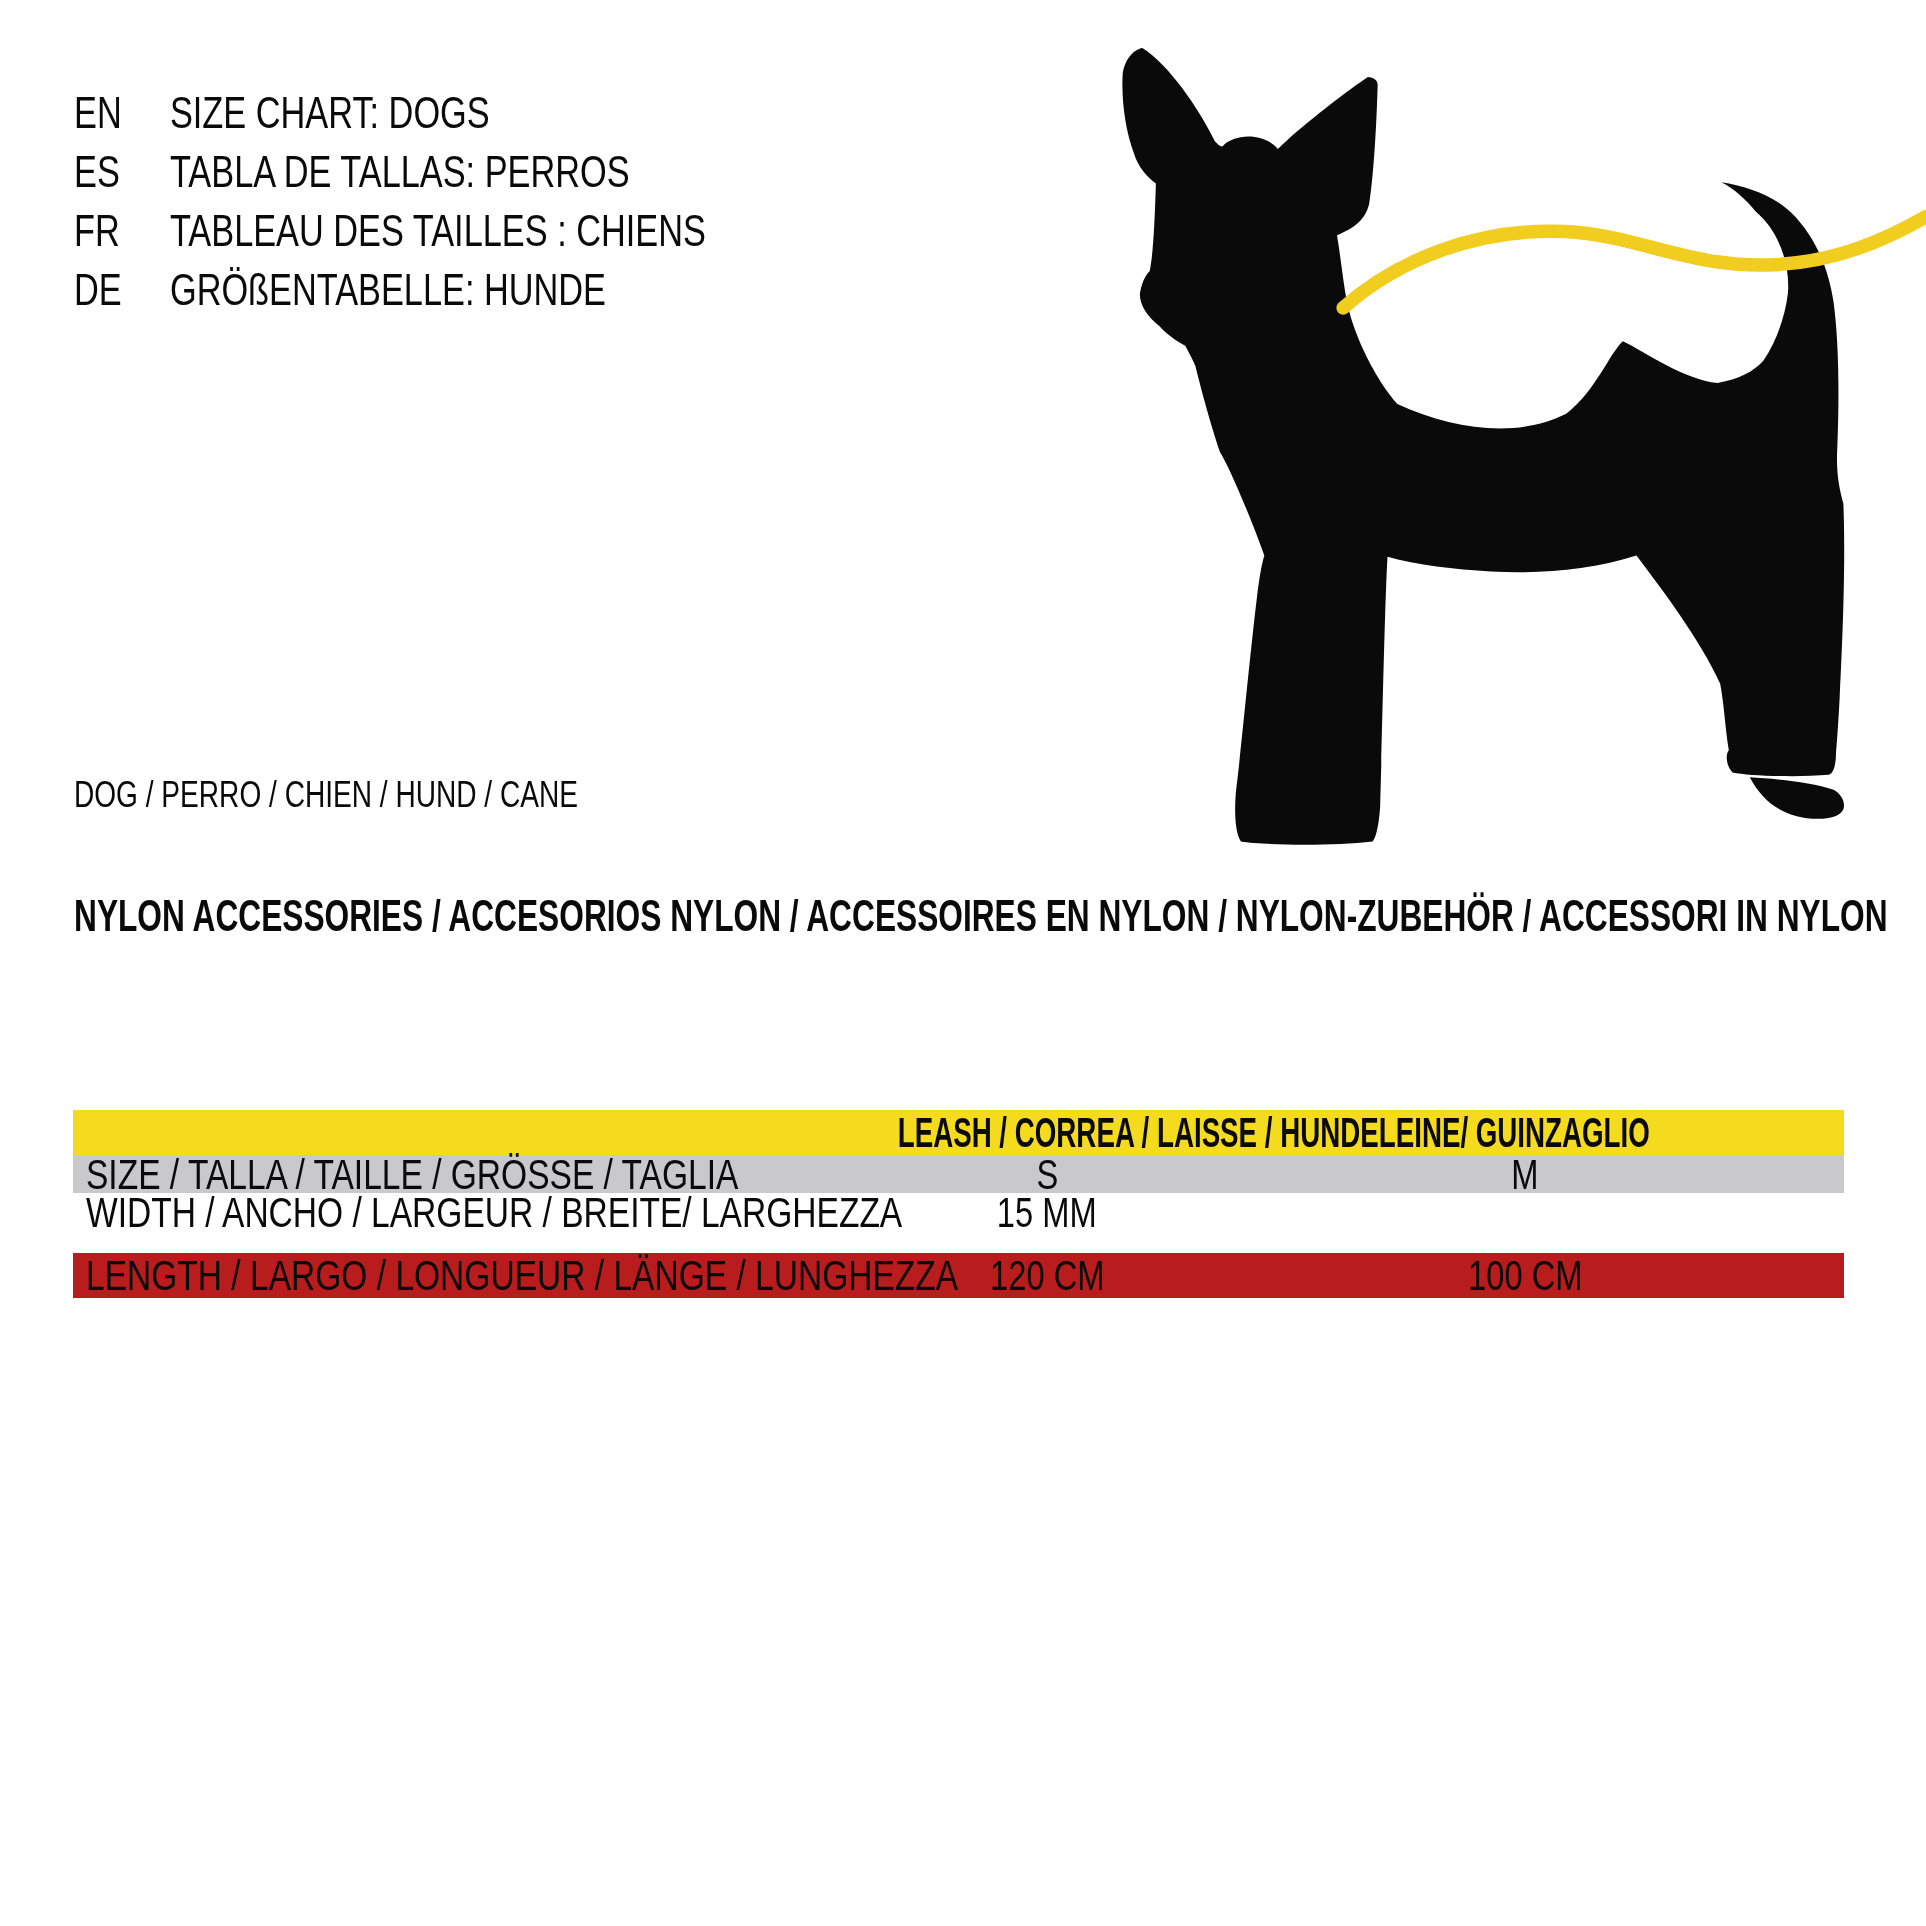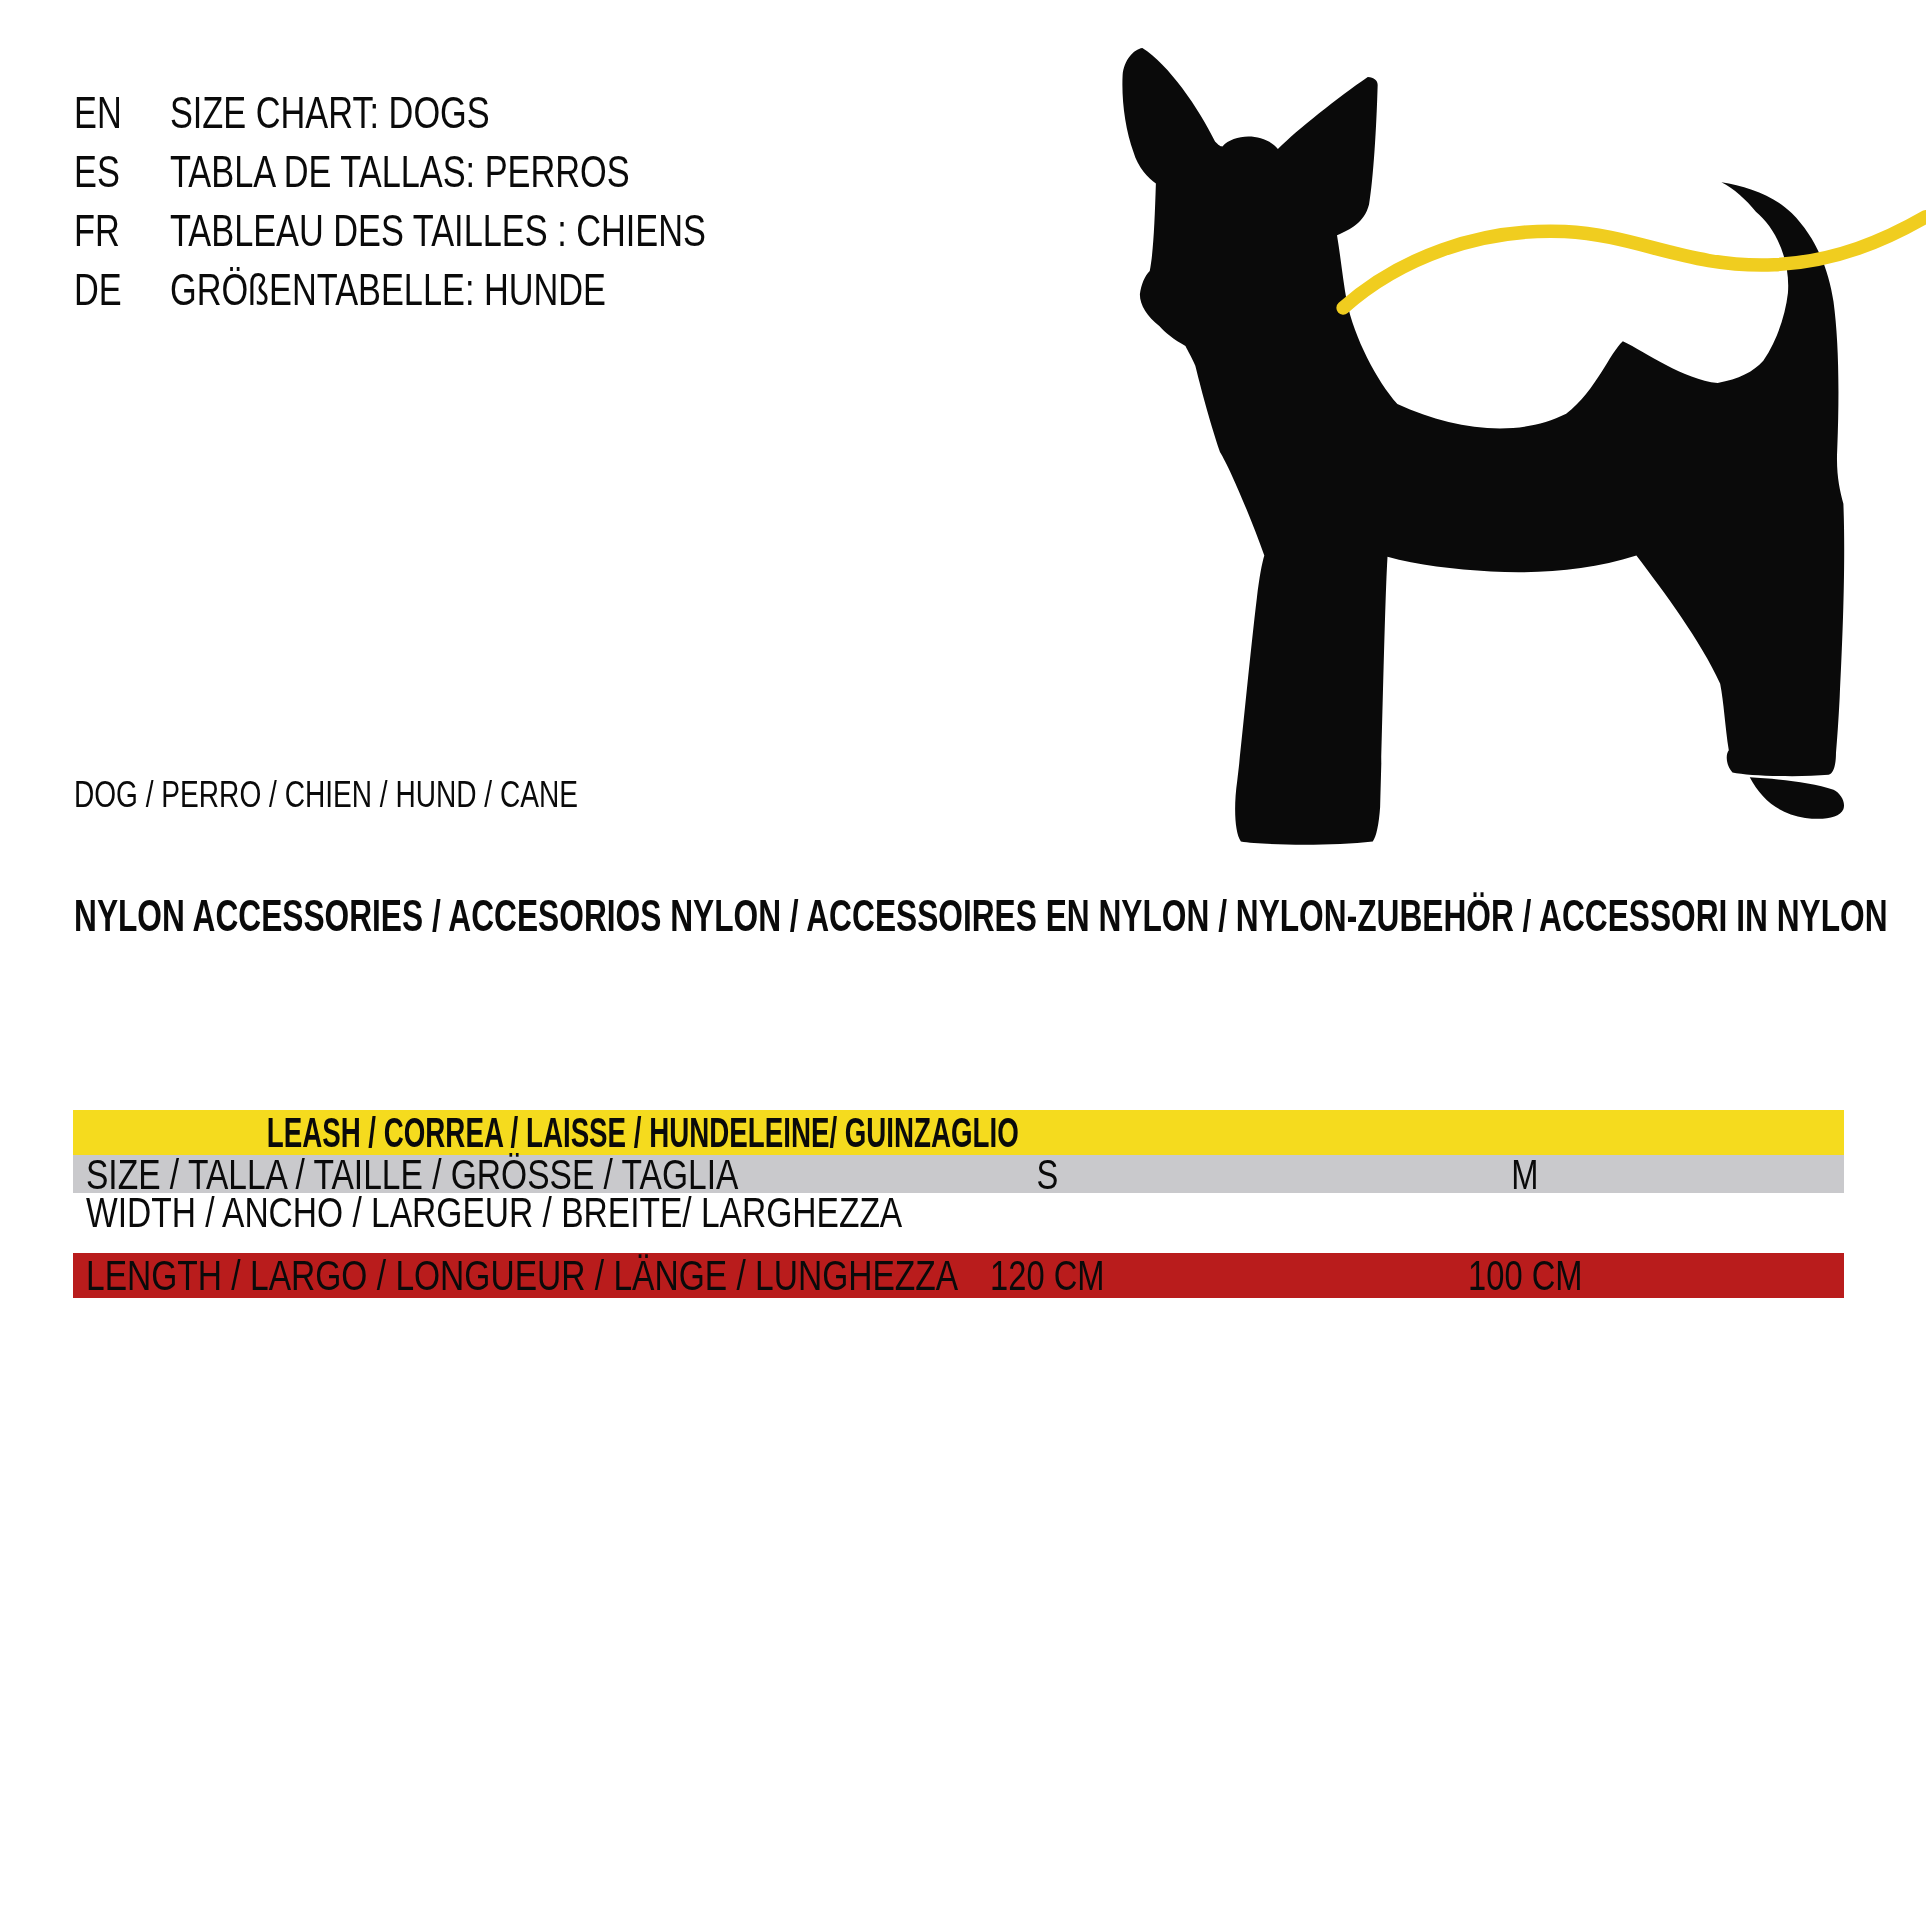--- a/index.html
+++ b/index.html
@@ -23,21 +23,21 @@
   .lang-row { display: block; }
   .code { display: inline-block; width: 123px; }
 
   .dog-caption { left: 74px; top: 765px; font-size: 36px; line-height: 59px; }
 
   .category-heading { left: 74px; top: 886px; font-size: 44px; line-height: 59px; font-weight: bold; }
 
   .size-table { left: 73px; top: 1110px; width: 1771px; font-size: 43px; }
   .thead {
     height: 45px; background: #F5DB1E;
-    display: flex; align-items: center; justify-content: flex-start;
+    display: flex; align-items: center; justify-content: flex-end;
     font-weight: bold; font-size: 42px;
   }
   .trow { display: flex; align-items: center; height: 38px; }
   .trow .label  { width: 42%; padding-left: 13px; box-sizing: border-box; }
   .trow .cell-s { width: 26%; text-align: center; }
   .trow .cell-m { width: 28%; text-align: center; }
   .trow .filler { width: 4%; }
   .row-size   { background: #C9C9CC; }
   .row-width  { background: #ffffff; }
   .row-length { background: #b91c1c; height: 45px; margin-top: 22px; }
@@ -133,20 +133,21 @@
     <span class="cxh">LEASH / CORREA / LAISSE / HUNDELEINE/ GUINZAGLIO</span>
   </div>
   <div class="trow row-size">
     <div class="label"><span class="cx">SIZE / TALLA / TAILLE / GRÖSSE / TAGLIA</span></div>
     <div class="cell-s"><span class="cxc">S</span></div>
     <div class="cell-m"><span class="cxc">M</span></div>
     <div class="filler"></div>
   </div>
   <div class="trow row-width">
     <div class="label"><span class="cx">WIDTH / ANCHO / LARGEUR / BREITE/ LARGHEZZA</span></div>
+    <div class="cell-s"><span class="cxc">15 MM</span></div>
     <div class="filler"></div>
   </div>
   <div class="trow row-length">
     <div class="label"><span class="cx">LENGTH / LARGO / LONGUEUR / LÄNGE / LUNGHEZZA</span></div>
     <div class="cell-s"><span class="cxc">120 CM</span></div>
     <div class="cell-m"><span class="cxc">100 CM</span></div>
     <div class="filler"></div>
   </div>
 </div>
 

